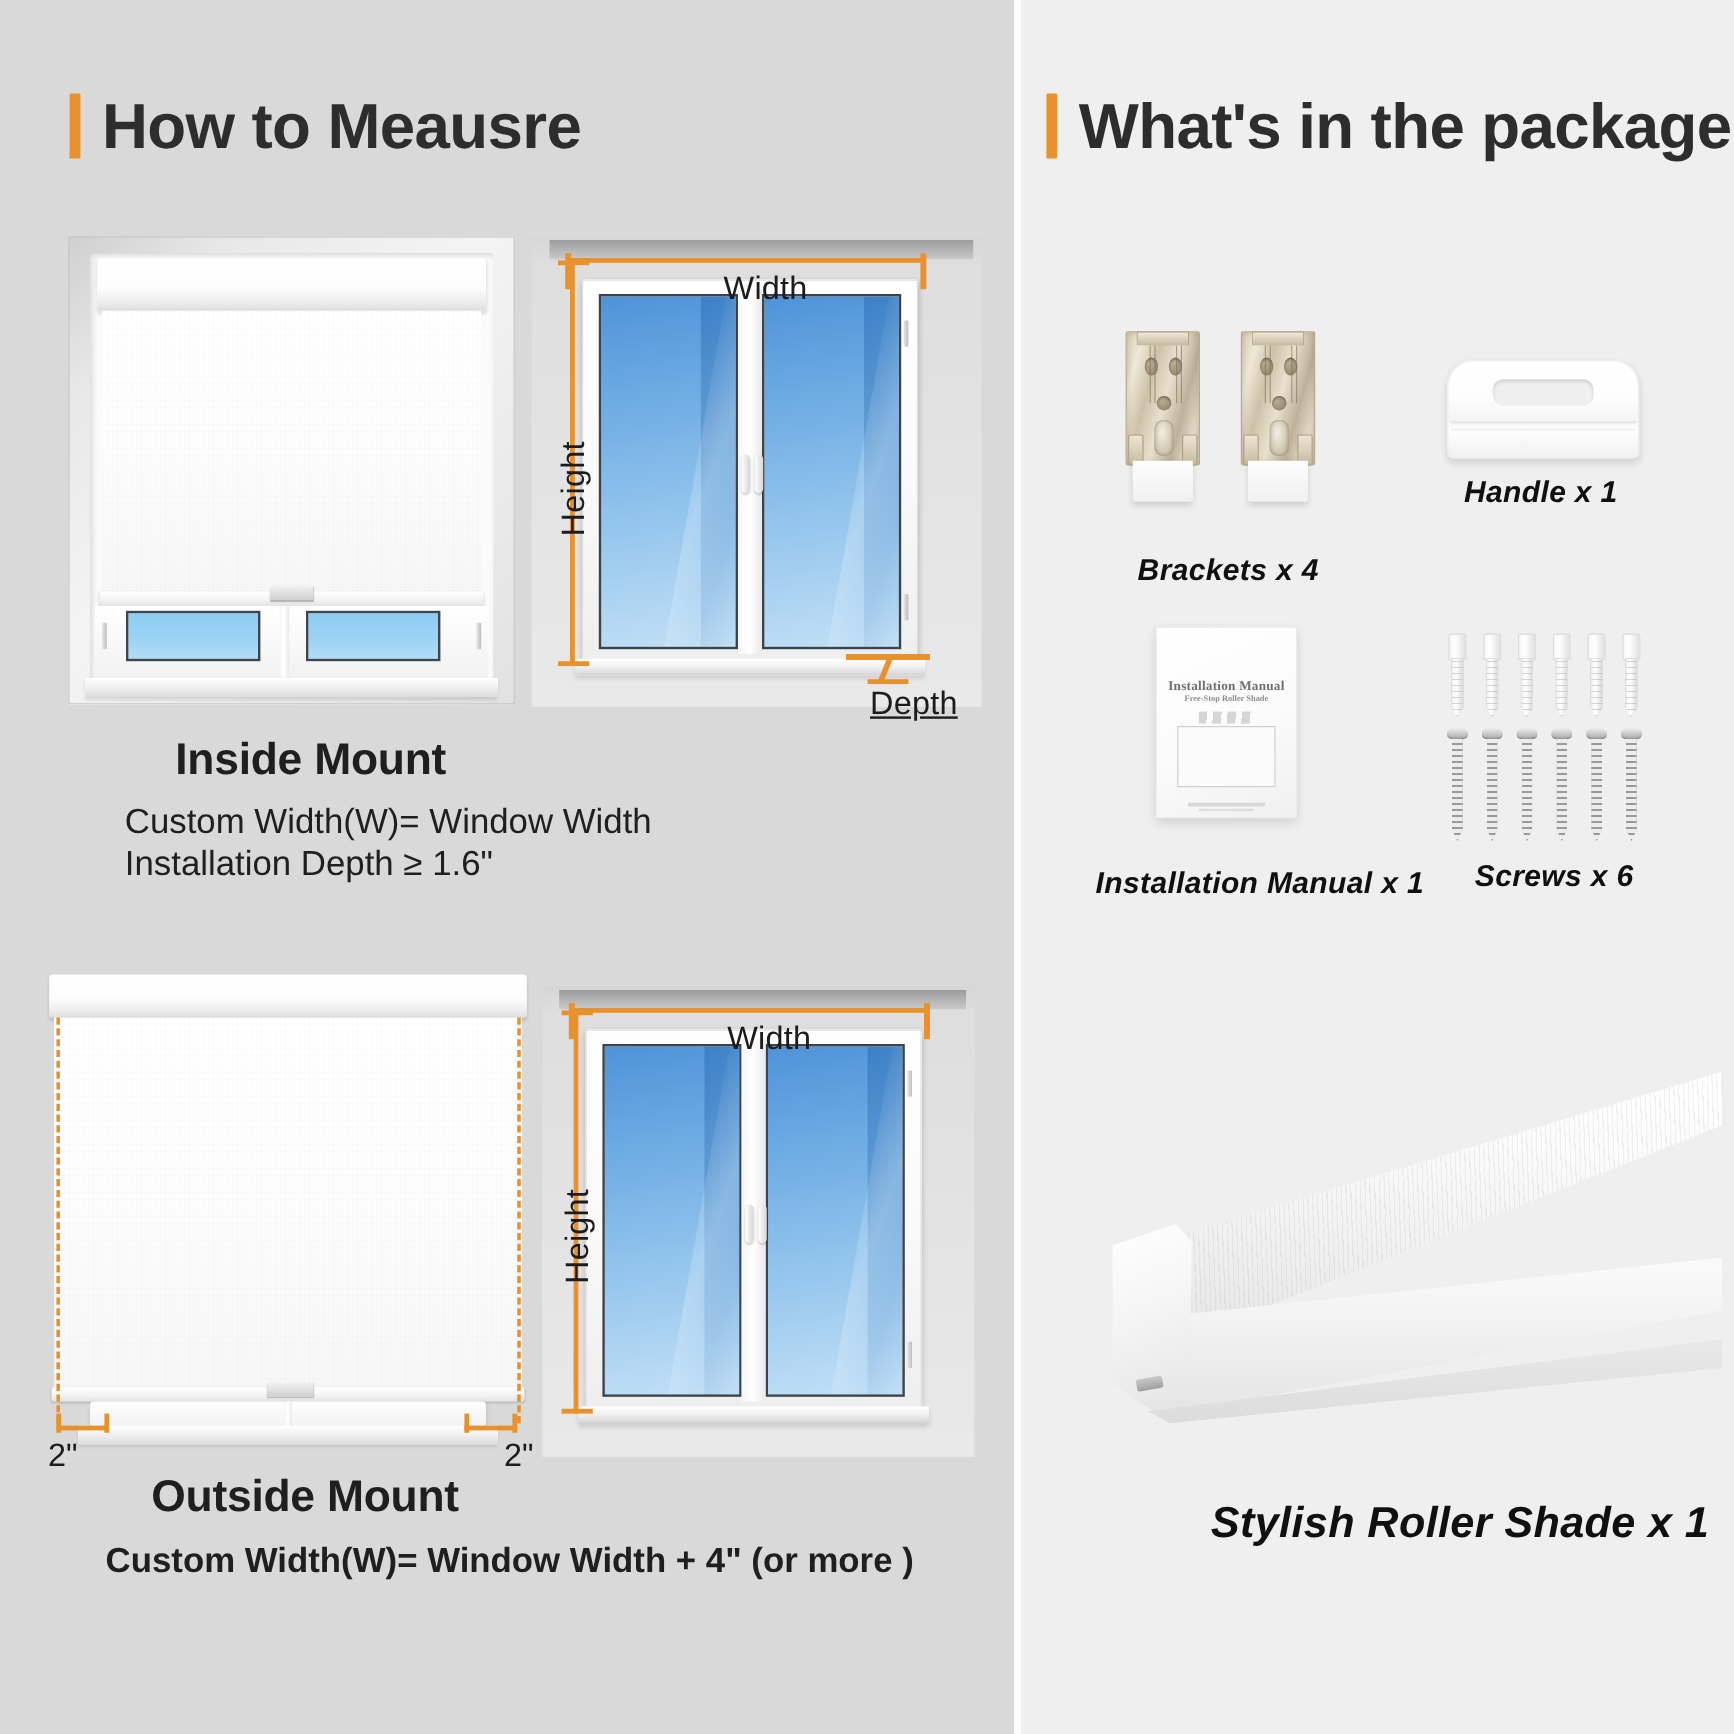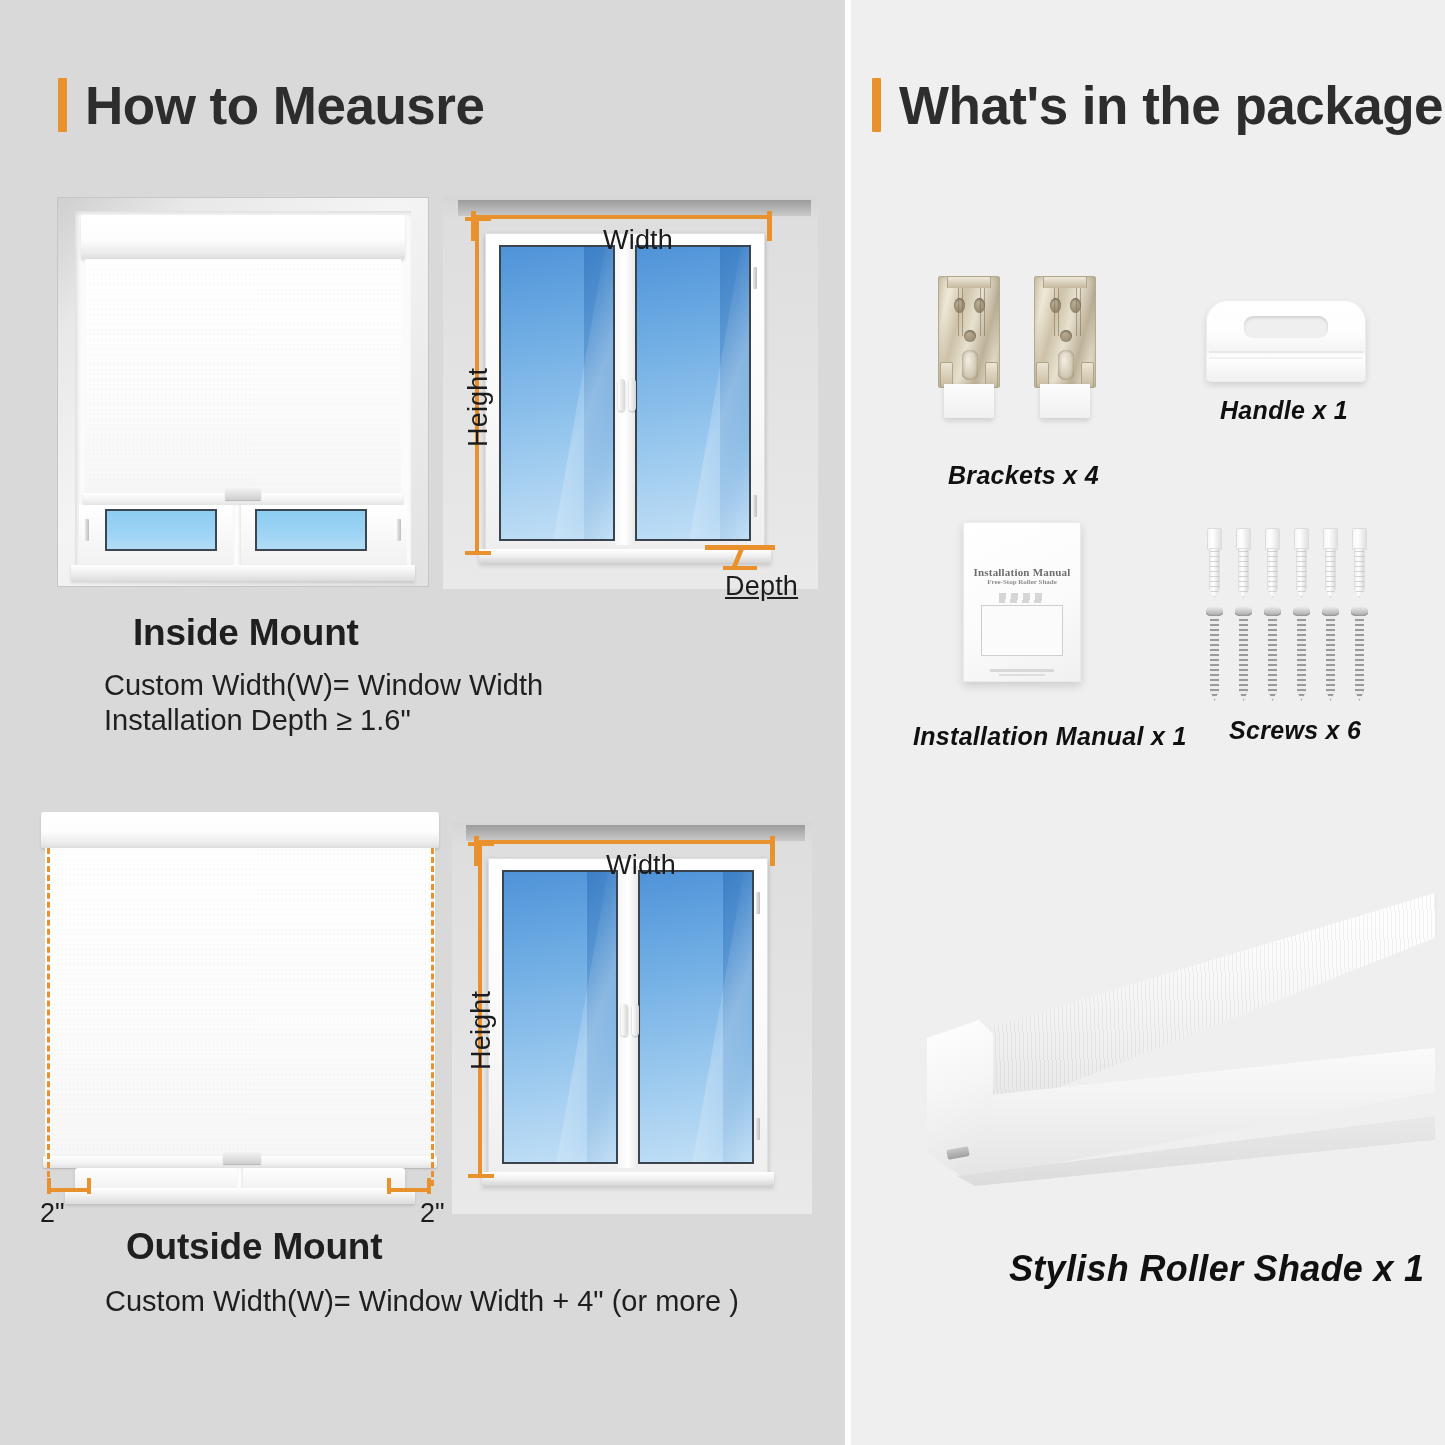--- a/index.html
+++ b/index.html
@@ -382,21 +382,21 @@
   <div class="dim-label vert" style="left:20px; top:250px;">Height</div>
 
   <div class="depth-mark" style="left:262px; top:348px; width:70px; height:26px;">
     <div class="mk-line" style="left:0; top:0; width:70px; height:5px;"></div>
     <div class="mk-line" style="left:30px; top:3px; width:5px; height:22px; transform:skewX(-22deg);"></div>
     <div class="mk-line" style="left:18px; top:21px; width:34px; height:4px;"></div>
   </div>
   <div class="dim-label" style="left:282px; top:374px;text-decoration:underline;">Depth</div>
 </div>
 
-<div class="mount-title" style="left:133px; top:612px;">Inside Mount</div>
+<div class="mount-title" style="left:146px; top:612px;">Inside Mount</div>
 <div class="mount-lines" style="left:68px; top:668px;">
   <div>Custom Width(W)= Window Width</div>
   <div>Installation Depth ≥ 1.6"</div>
 </div>
 
 <div class="shade-unit" style="left:35px; top:812px; width:410px; height:400px;">
 
   <div class="valance" style="left:6px; top:0px; width:398px; height:36px;"></div>
   <div class="fabric" style="left:10px; top:36px; width:390px; height:312px;"></div>
   <div class="bottom-rail" style="left:8px; top:344px; width:394px; height:12px;"></div>
@@ -443,21 +443,21 @@
   <div class="mk-cap" style="left:318px; top:14px; width:5px; height:30px;"></div>
   <div class="dim-label" style="left:154px; top:28px;">Width</div>
 
   <div class="mk-line" style="left:26px; top:22px; width:4px; height:334px;"></div>
   <div class="mk-cap" style="left:16px; top:20px; width:26px; height:4px;"></div>
   <div class="mk-cap" style="left:16px; top:352px; width:26px; height:4px;"></div>
   <div class="dim-label vert" style="left:14px; top:248px;">Height</div>
 </div>
 
 <div class="mount-title" style="left:126px; top:1226px;">Outside Mount</div>
-<div class="mount-lines" style="left:69px; top:1284px;">
+<div class="mount-lines" style="left:52px; top:1284px;font-weight:bold;">
   <div>Custom Width(W)= Window Width + 4" (or more )</div>
 </div>
 
 <div class="pkg-item" style="left:938px; top:276px; width:176px; height:150px;">
   <div class="bracket" style="left:0; top:0;">
     <div class="br-metal"></div>
     <div class="br-tab"></div>
     <div class="br-hole" style="left:16px; top:22px; width:11px; height:15px;"></div>
     <div class="br-hole" style="left:36px; top:22px; width:11px; height:15px;"></div>
     <div class="br-hole" style="left:26px; top:54px; width:12px; height:12px;"></div>

